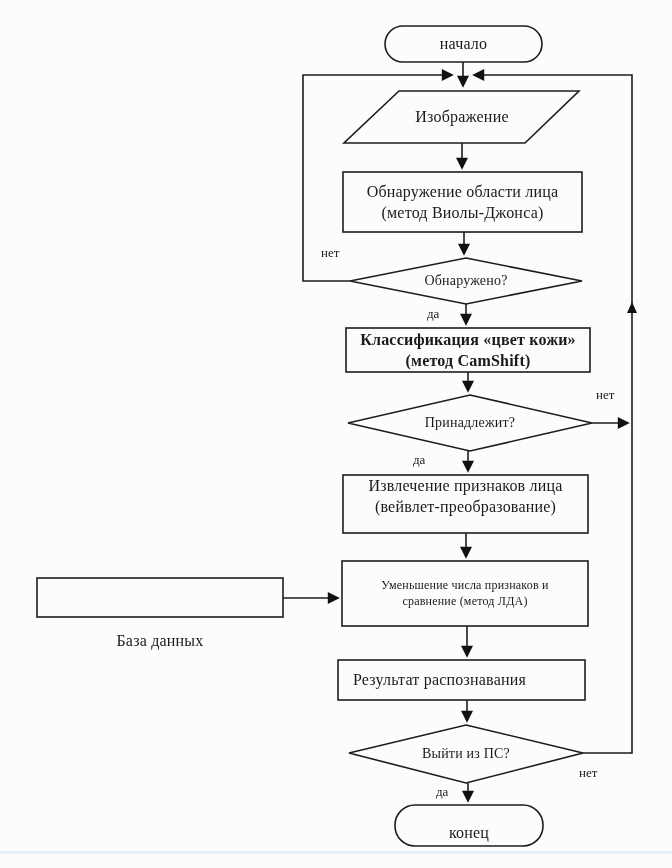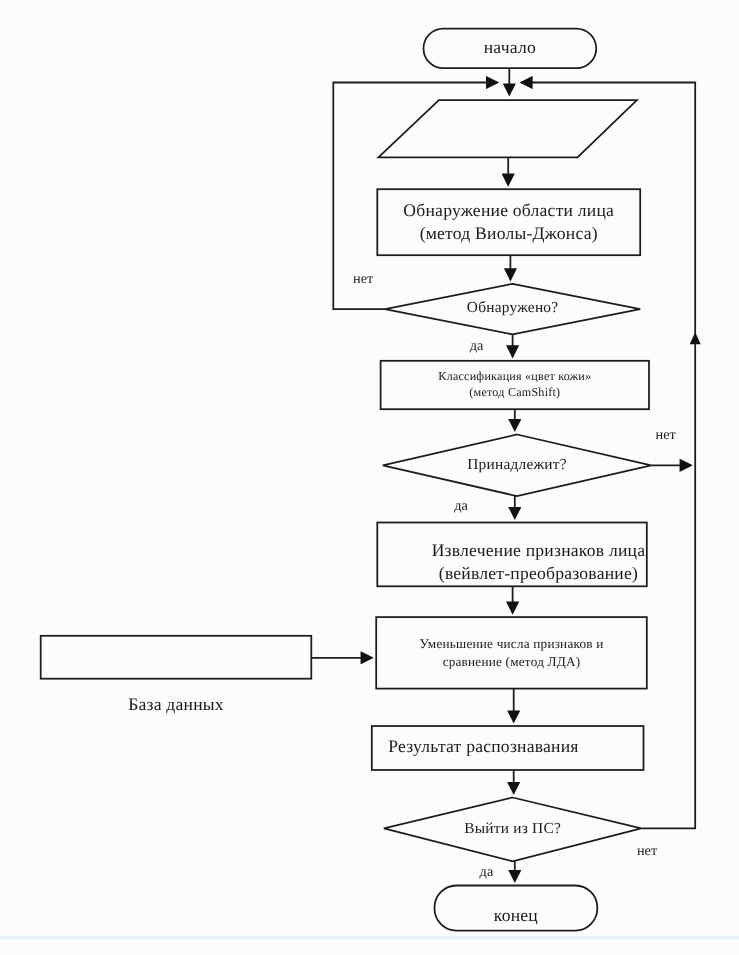--- a/index.html
+++ b/index.html
@@ -64,27 +64,28 @@
     <path class="conn" d="M467 700 V721" marker-end="url(#ah)"></path>
     <path class="conn" d="M468 783 V801" marker-end="url(#ah)"></path>
     <path class="conn" d="M283 598 H338" marker-end="url(#ah)"></path>
     <path class="conn" d="M592 423 H628" marker-end="url(#ah)"></path>
     <path class="conn" d="M350 281 H303 V75 H452" marker-end="url(#ah)"></path>
     <path class="conn" d="M583 753 H632 V75 H474" marker-end="url(#ah)"></path>
     <polygon class="ahead" points="627,313 637,313 632,302"></polygon>
   </svg>
 
   <div class="label" style="left:385px; top:26px; width:157px; height:36px;">начало</div>
+  <div class="label" style="left:362px; top:91px; width:200px; height:52px;">Изображение</div>
   <div class="label" style="left:343px; top:172px; width:239px; height:60px;">Обнаружение области лица
 (метод Виолы-Джонса)</div>
   <div class="label small" style="left:390px; top:258px; width:152px; height:46px;">Обнаружено?</div>
-  <div class="label" style="left:346px; top:328px; width:244px; height:44px; font-size:11px;">Классификация «цвет кожи»
+  <div class="label" style="left:346px; top:328px; width:244px; height:44px; font-size:16px;font-weight:bold;">Классификация «цвет кожи»
 (метод CamShift)</div>
   <div class="label small" style="left:395px; top:395px; width:150px; height:56px;">Принадлежит?</div>
-  <div class="label" style="left:343px; top:490px; width:245px; height:42px;padding-left:24px;">Извлечение признаков лица
+  <div class="label" style="left:343px; top:475px; width:245px; height:42px;">Извлечение признаков лица
 (вейвлет-преобразование)</div>
   <div class="label" style="left:342px; top:561px; width:246px; height:65px; font-size:12px;">Уменьшение числа признаков и
 сравнение (метод ЛДА)</div>
   <div class="label" style="left:37px; top:578px; width:246px; height:39px;margin-top:43px;">База данных</div>
   <div class="label" style="left:338px; top:660px; width:203px; height:40px;">Результат распознавания</div>
   <div class="label small" style="left:391px; top:725px; width:150px; height:58px;">Выйти из ПС?</div>
   <div class="label" style="left:395px; top:805px; width:148px; height:55px;">конец</div>
 
   <div class="elabel" style="left:321px; top:246px;">нет</div>
   <div class="elabel" style="left:427px; top:307px;">да</div>

